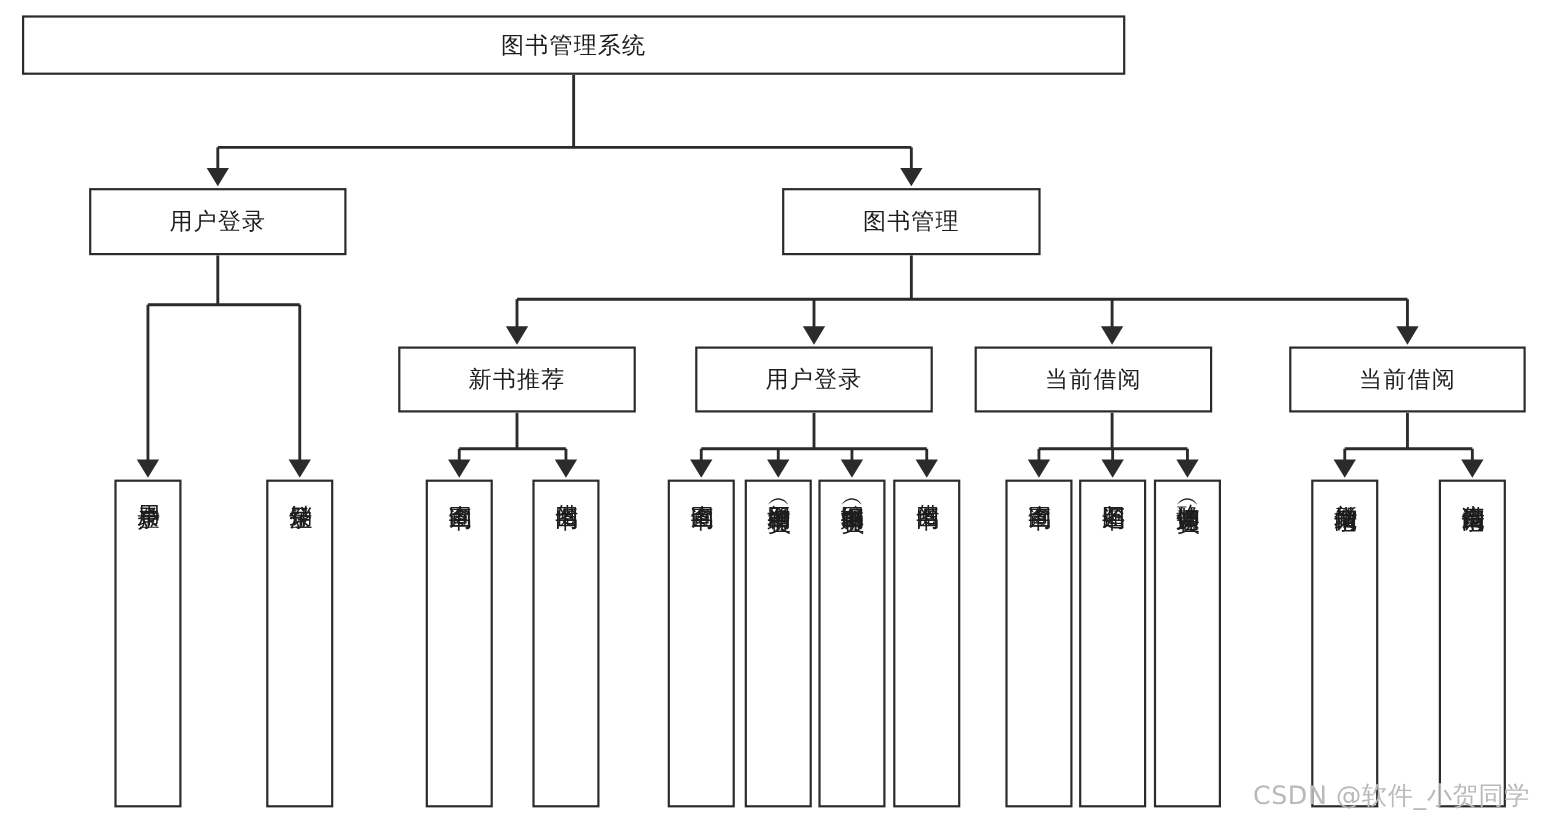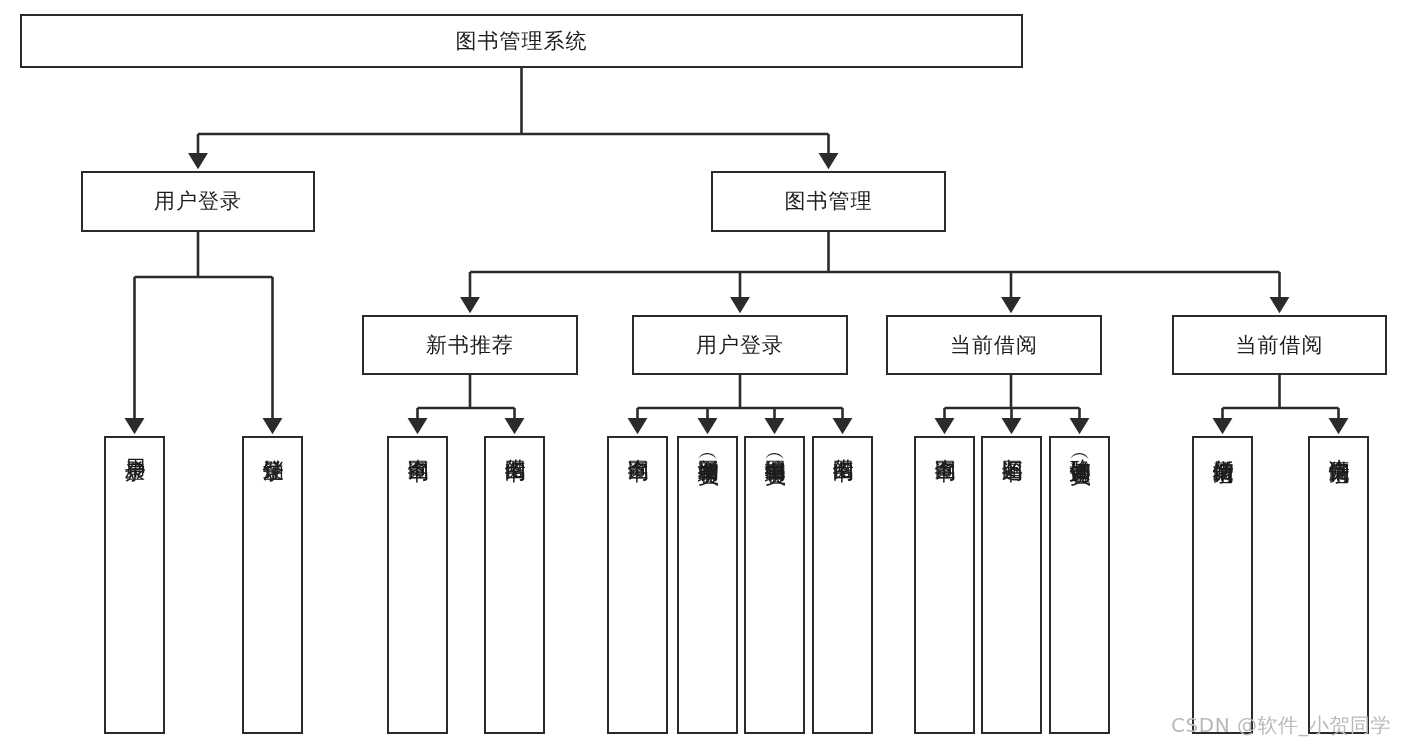--- a/index.html
+++ b/index.html
@@ -56,21 +56,21 @@
     text-orientation: upright;
     white-space: nowrap;
   }
   .node.vert.tall .node-label {
     line-height: 1.30;
   }
   #watermark {
     position: absolute;
     right: 14px;
     bottom: 8px;
-    font-size: 20px;
+    font-size: 23px;
     color: #b9b9b9;
     letter-spacing: 0.5px;
     white-space: nowrap;
   }
 </style>
 </head>
 <body>
 
 <div id="diagram-root">
 

